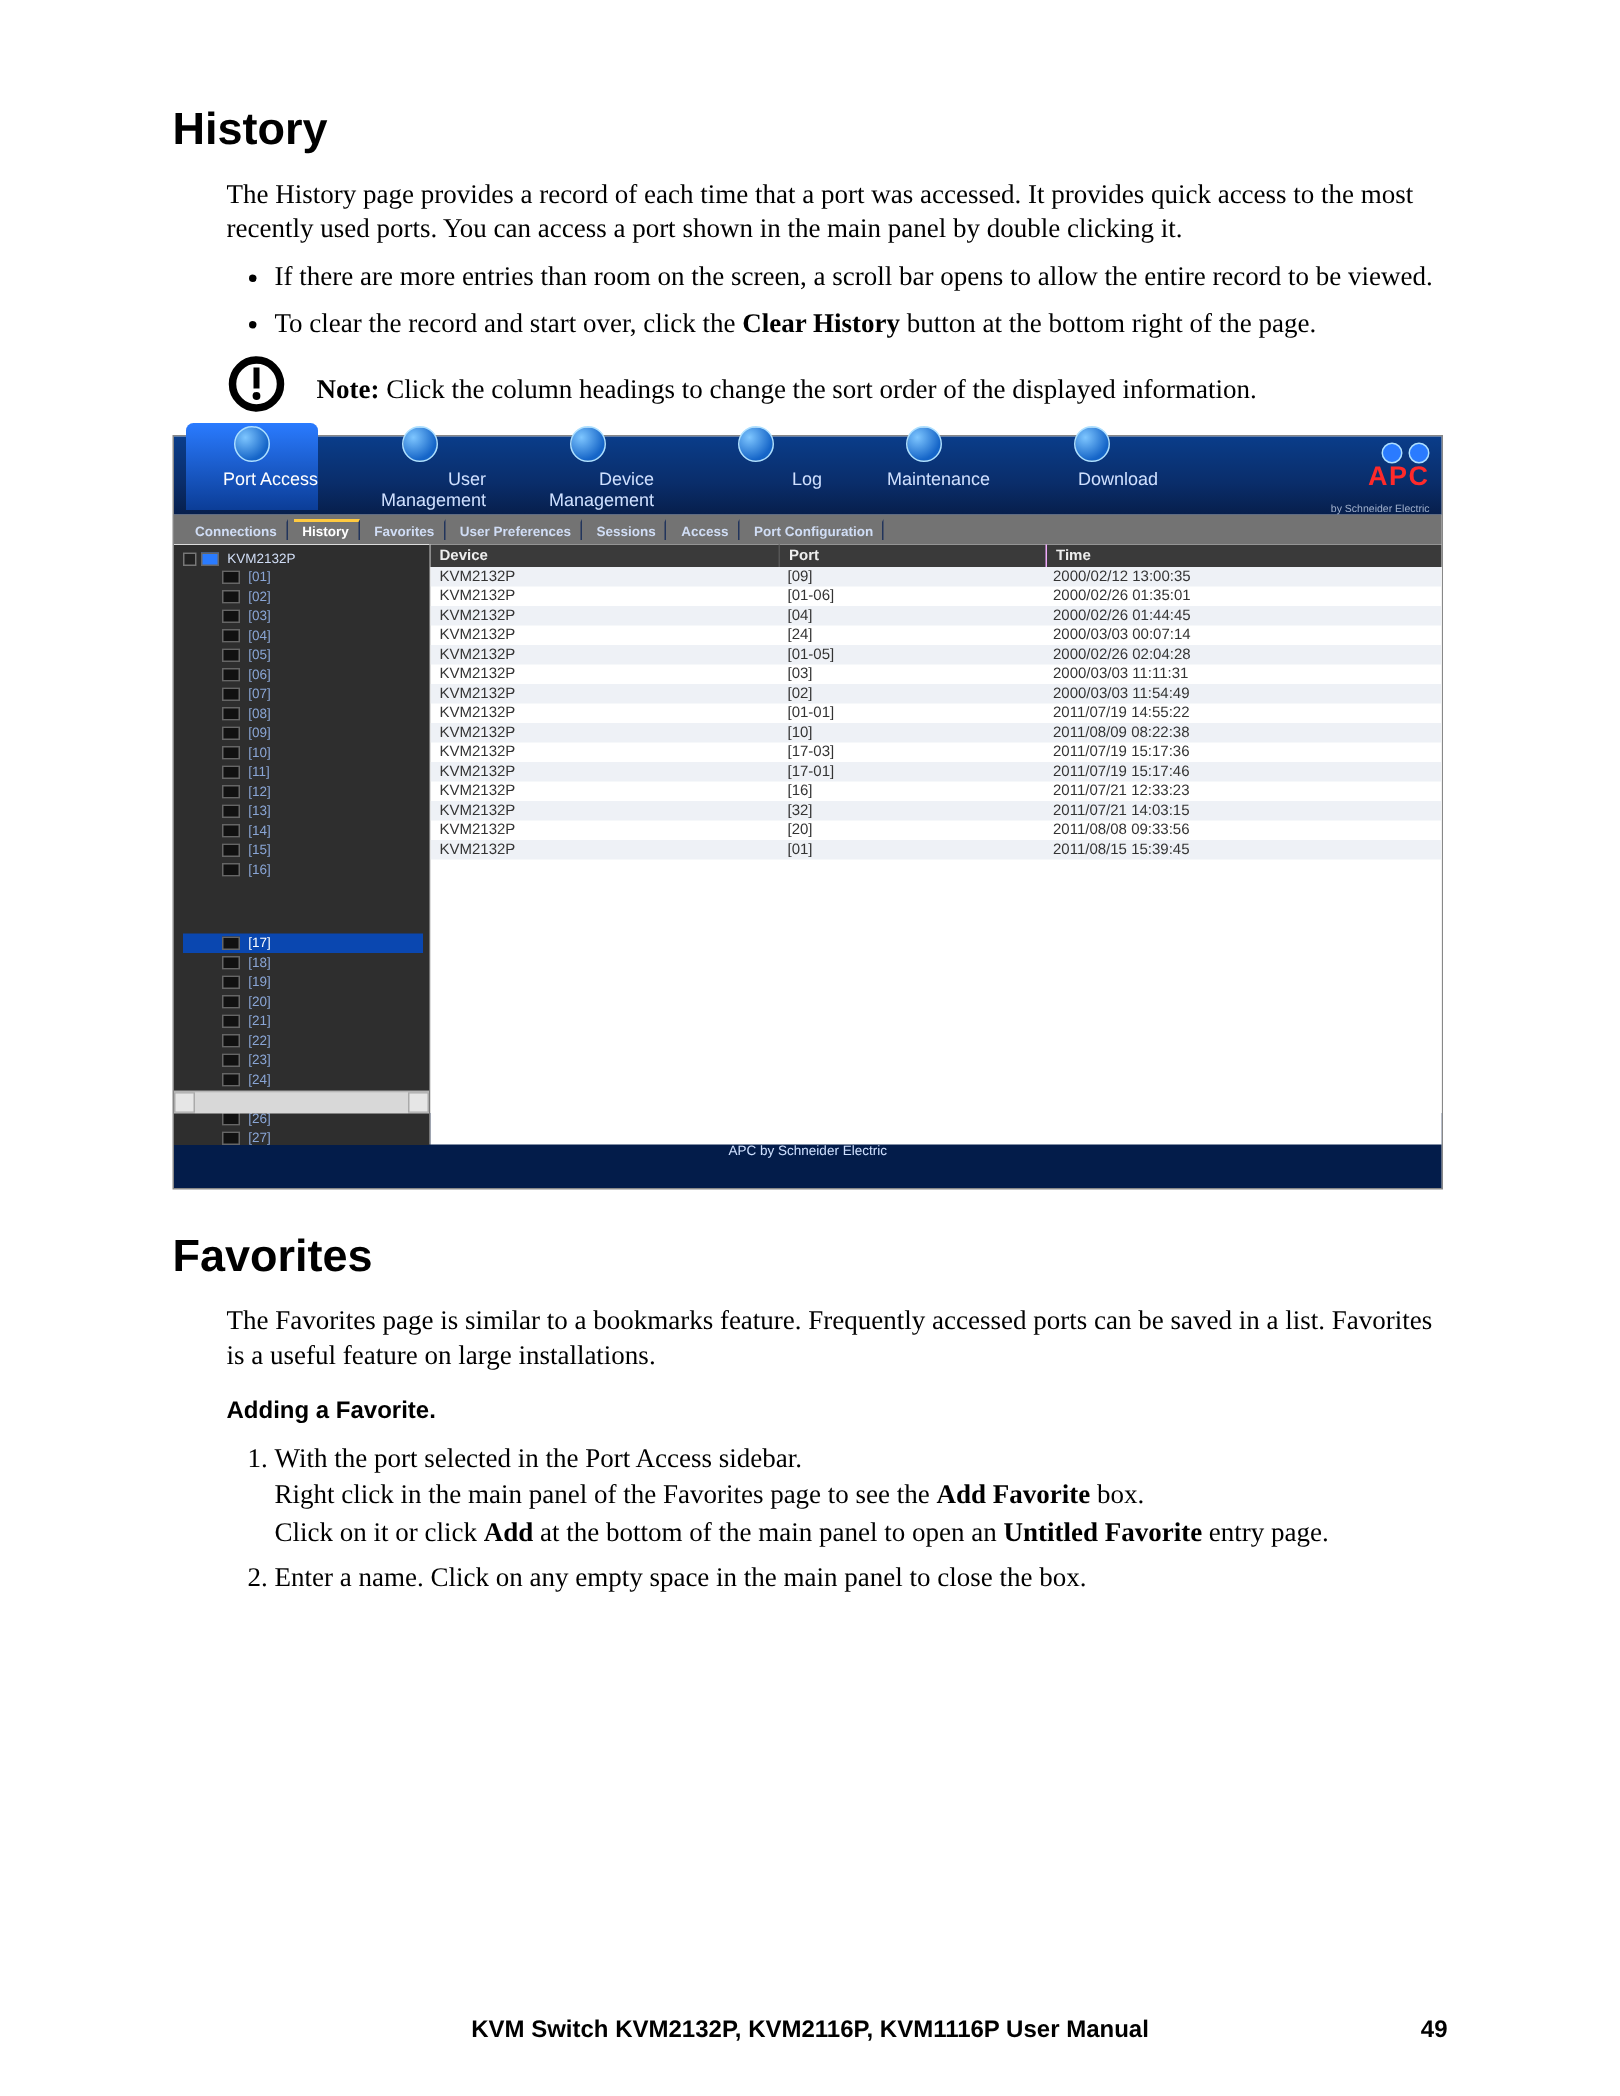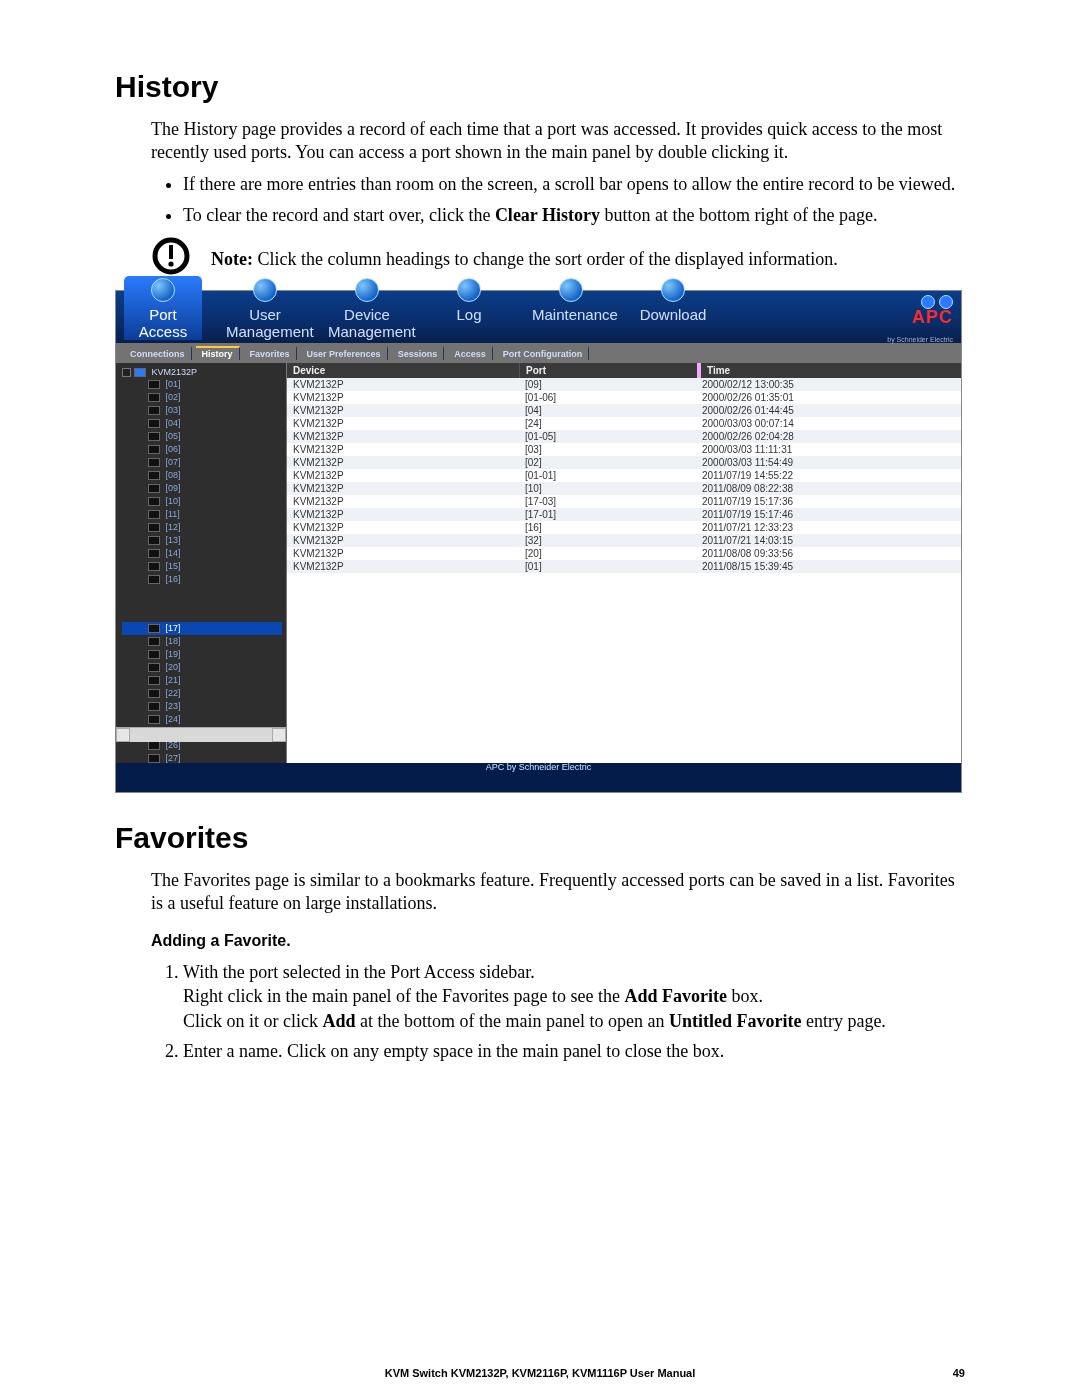--- a/index.html
+++ b/index.html
@@ -59,26 +59,26 @@
 
   .subhead {
     font-family: Arial, Helvetica, sans-serif;
     font-weight: bold;
     font-size: 16px;
     margin: 18px 0 10px 36px;
   }
 
   .footer {
     position: absolute;
-    bottom: 18px;
+    bottom: 34px;
     left: 115px;
     right: 115px;
     font-family: Arial, Helvetica, sans-serif;
     font-weight: bold;
-    font-size: 11px;
+    font-size: 16px;
     text-align: center;
   }
   .footer .pg {
     position: absolute;
     right: 0;
     top: 0;
   }
 
   
   .kvm {
@@ -97,23 +97,23 @@
     padding: 0 8px;
     position: relative;
   }
   .kvm-top .toptabs {
     display: flex;
     gap: 24px;
     padding-bottom: 3px;
   }
   .toptab {
     color: #cfe0ff;
-    font-size: 15px;
-    text-align: center;
-    width: 78px;
+    font-size: 12px;
+    text-align: right;
+    width: 88px;
   }
   .toptab .ico {
     width: 22px; height: 22px;
     margin: 2px auto 4px auto;
     border-radius: 50%;
     background: radial-gradient(circle at 30% 30%, #7ec6ff, #1565c8 70%);
     border: 1px solid #aee0ff;
   }
   .toptab.active {
     background: linear-gradient(#2a7bff,#0b3d97);
@@ -214,21 +214,21 @@
     background: #ffffff;
   }
   .hist-head {
     display: flex;
     background: #3a3a3a;
     color: #eee;
     font-size: 10px;
     font-weight: bold;
   }
   .hc-dev { width: 220px; padding: 2px 6px; border-right:1px solid #555;}
-  .hc-port { width: 165px; padding: 2px 6px; border-right:4px solid #f0abfc;}
+  .hc-port { width: 165px; padding: 2px 6px; border-right:1px solid #f0abfc;}
   .hc-time { flex:1; padding: 2px 6px; }
 
   .hist-rows { flex:1; overflow:auto; font-size:10px; color:#333; }
   .hr { display:flex; }
   .hr:nth-child(odd){ background:#eef1f6; }
   .hr .c1{ width:220px; padding:1px 6px; }
   .hr .c2{ width:165px; padding:1px 6px; }
   .hr .c3{ flex:1; padding:1px 6px; }
 
   .kvm-bot {

